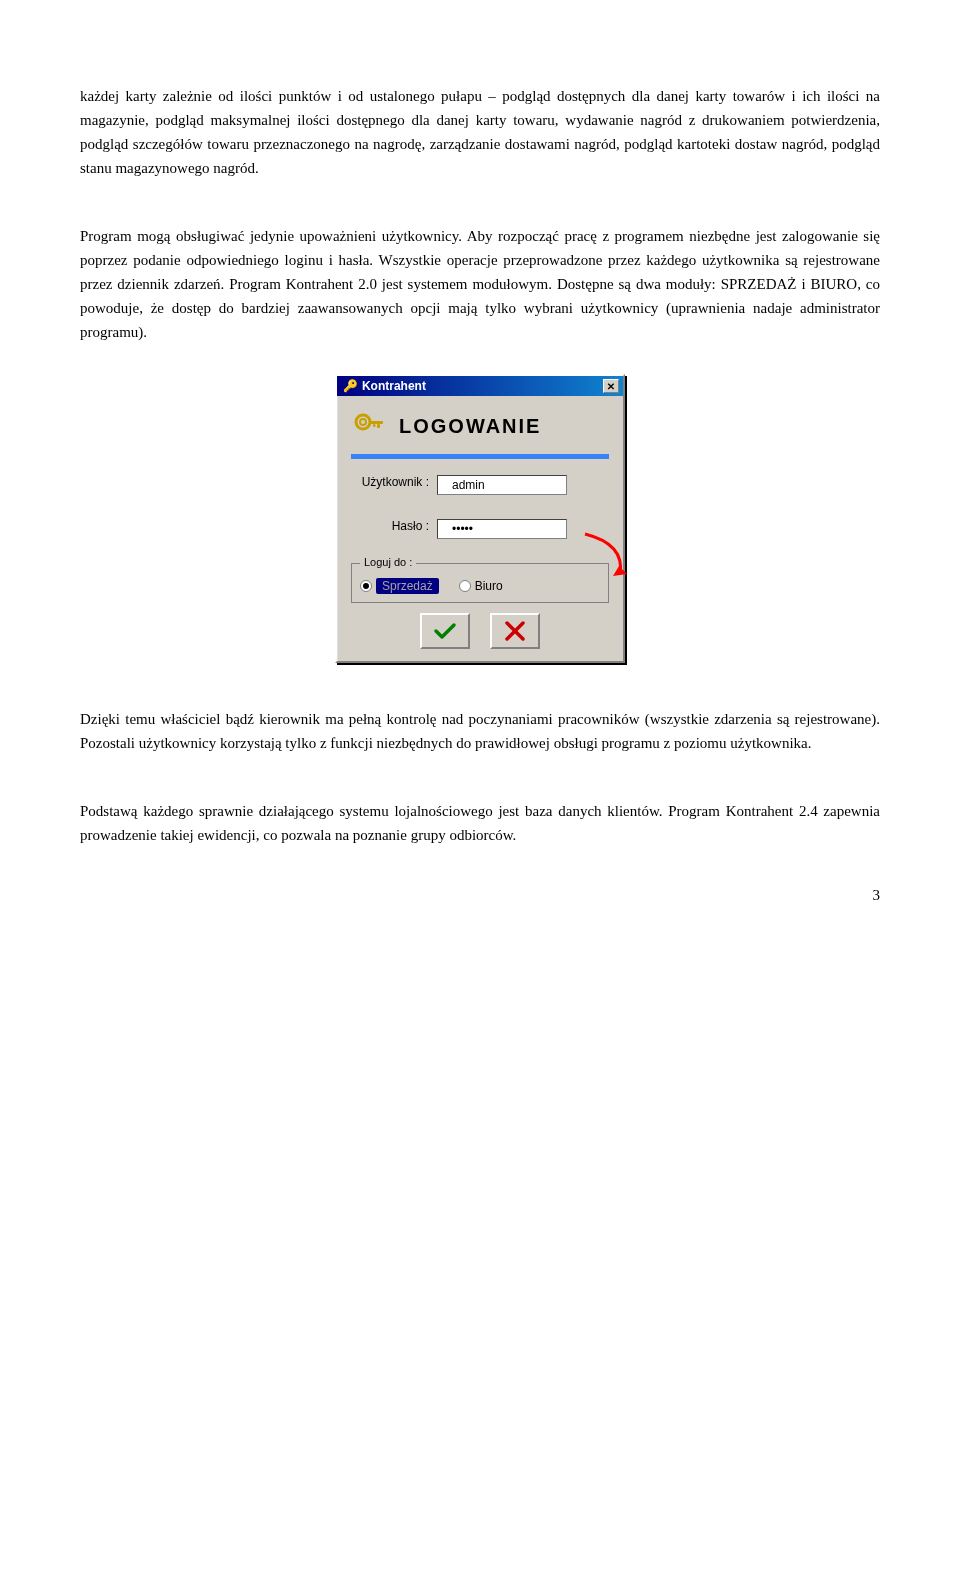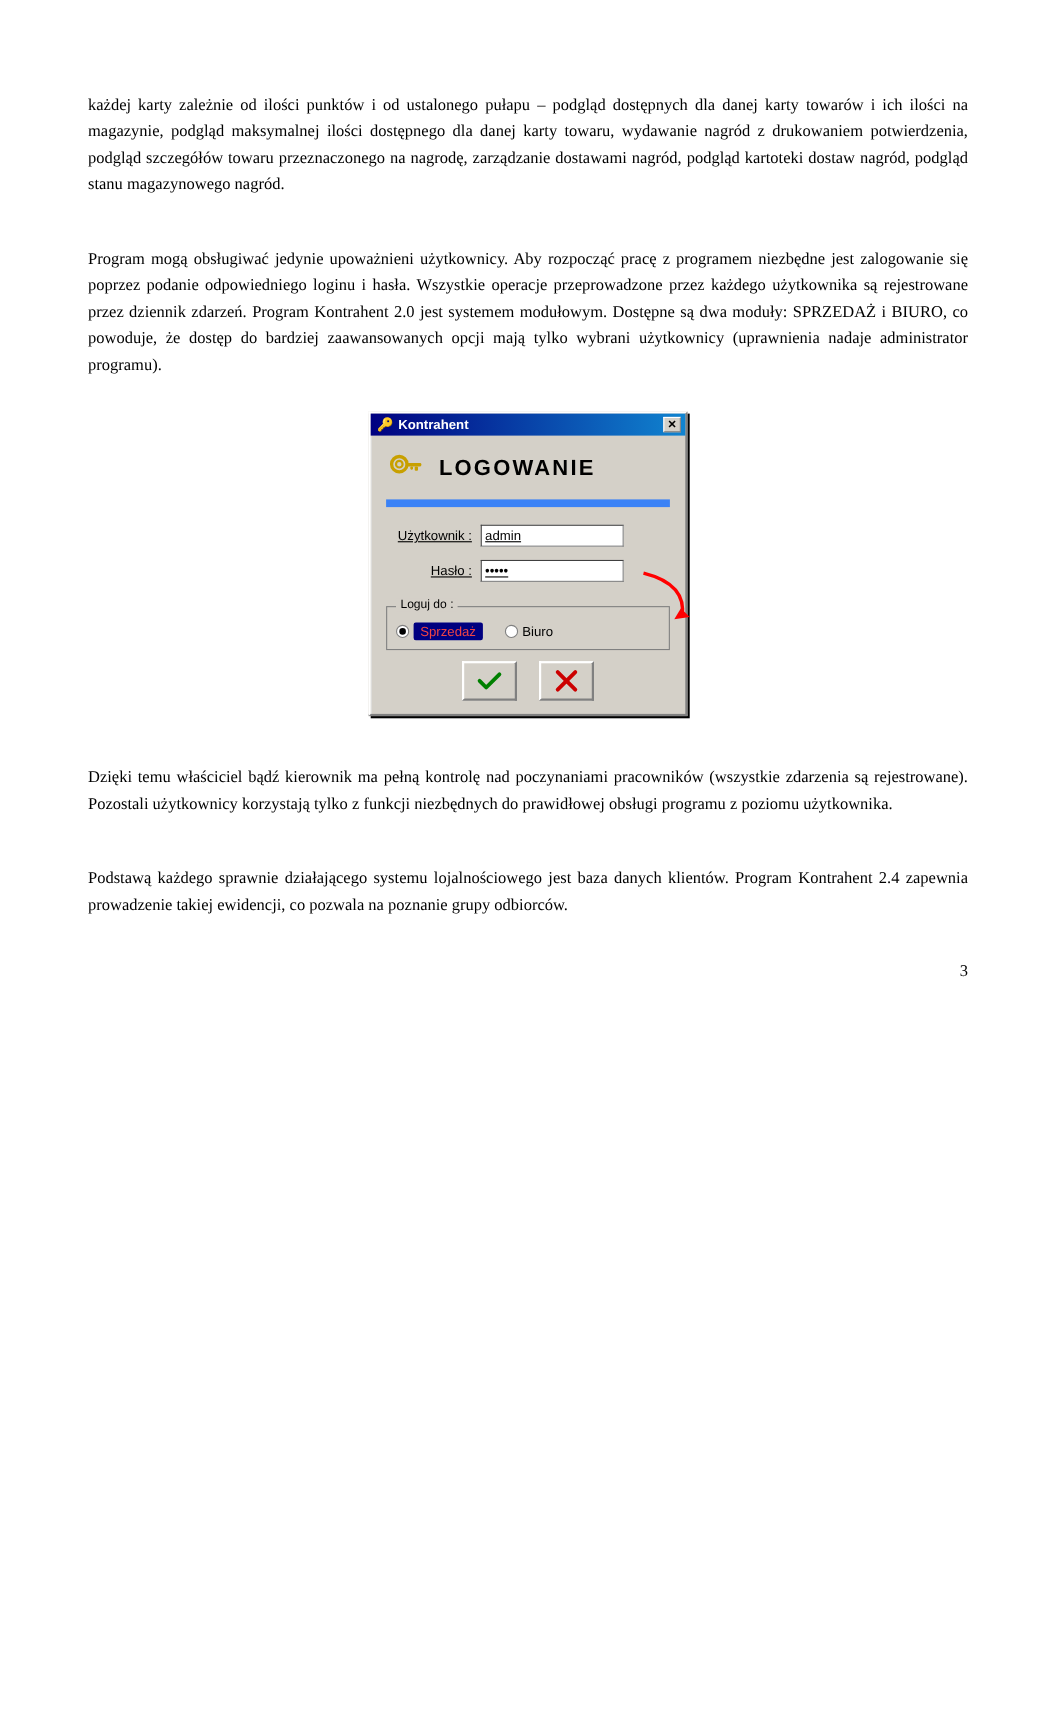--- a/index.html
+++ b/index.html
@@ -65,63 +65,61 @@
       color: #000;
     }
     .dialog-body {
       padding: 12px 14px 12px 14px;
     }
     .dialog-header-row {
       display: flex;
       align-items: center;
       gap: 12px;
       margin-bottom: 16px;
-      border-bottom: 7px solid #3b82f6;
+      border-bottom: 5px solid #3b82f6;
       padding-bottom: 10px;
     }
     .key-icon {
       font-size: 28px;
       display: flex;
       align-items: center;
       justify-content: center;
       width: 36px;
       height: 36px;
     }
     .logowanie-title {
       font-family: Arial, sans-serif;
       font-size: 20px;
       font-weight: bold;
       letter-spacing: 2px;
       color: #000;
     }
     .form-row {
       display: flex;
-      align-items: center;
-      margin-bottom: 12px;
+      margin-bottom: 24px;
       gap: 4px;
-      text-decoration: underline;
     }
     .form-label {
       width: 82px;
       text-align: right;
       font-size: 12px;
       font-family: Arial, sans-serif;
       color: #000;
       padding-right: 4px;
     }
     .form-input {
       background: #fff;
       border: 1px solid #808080;
       border-top: 1px solid #404040;
       border-left: 1px solid #404040;
       height: 20px;
       width: 130px;
       font-size: 12px;
       font-family: Arial, sans-serif;
-      padding: 1px 3px;
+      padding: 1px 14px;
       color: #000;
       outline: none;
     }
     .groupbox {
       border: 1px solid #808080;
       margin-top: 22px;
       margin-bottom: 10px;
       padding: 6px 8px 8px 8px;
       position: relative;
     }
@@ -160,21 +158,21 @@
     }
     .radio-circle.selected::after {
       content: '';
       width: 6px;
       height: 6px;
       border-radius: 50%;
       background: #000;
     }
     .sprzedaz-highlight {
       background: #000080;
-      color: #ef4444;
+      color: #a3a3a3;
       padding: 1px 6px;
       border-radius: 2px;
     }
     .btn-row {
       display: flex;
       justify-content: center;
       gap: 20px;
       margin-top: 8px;
     }
     .dialog-btn {

